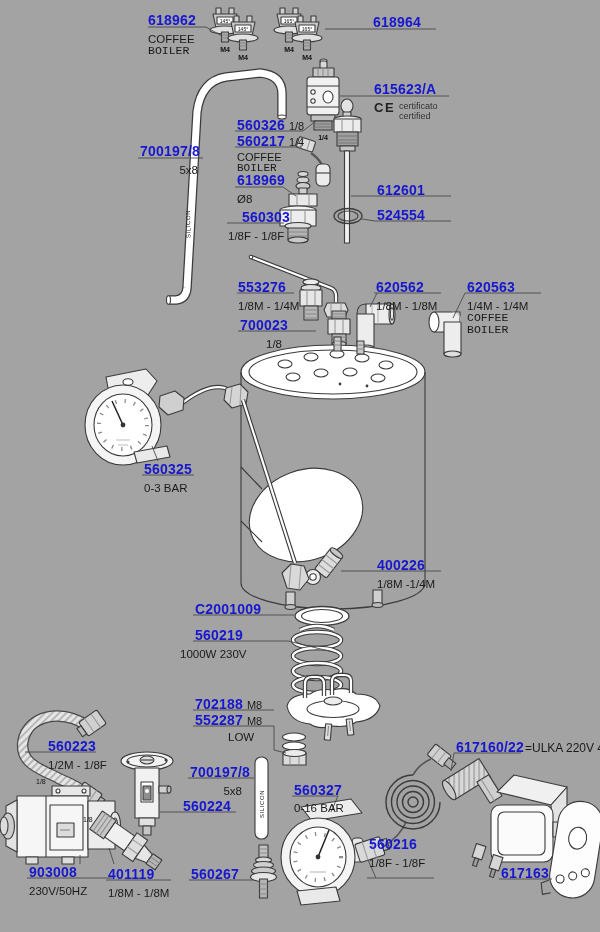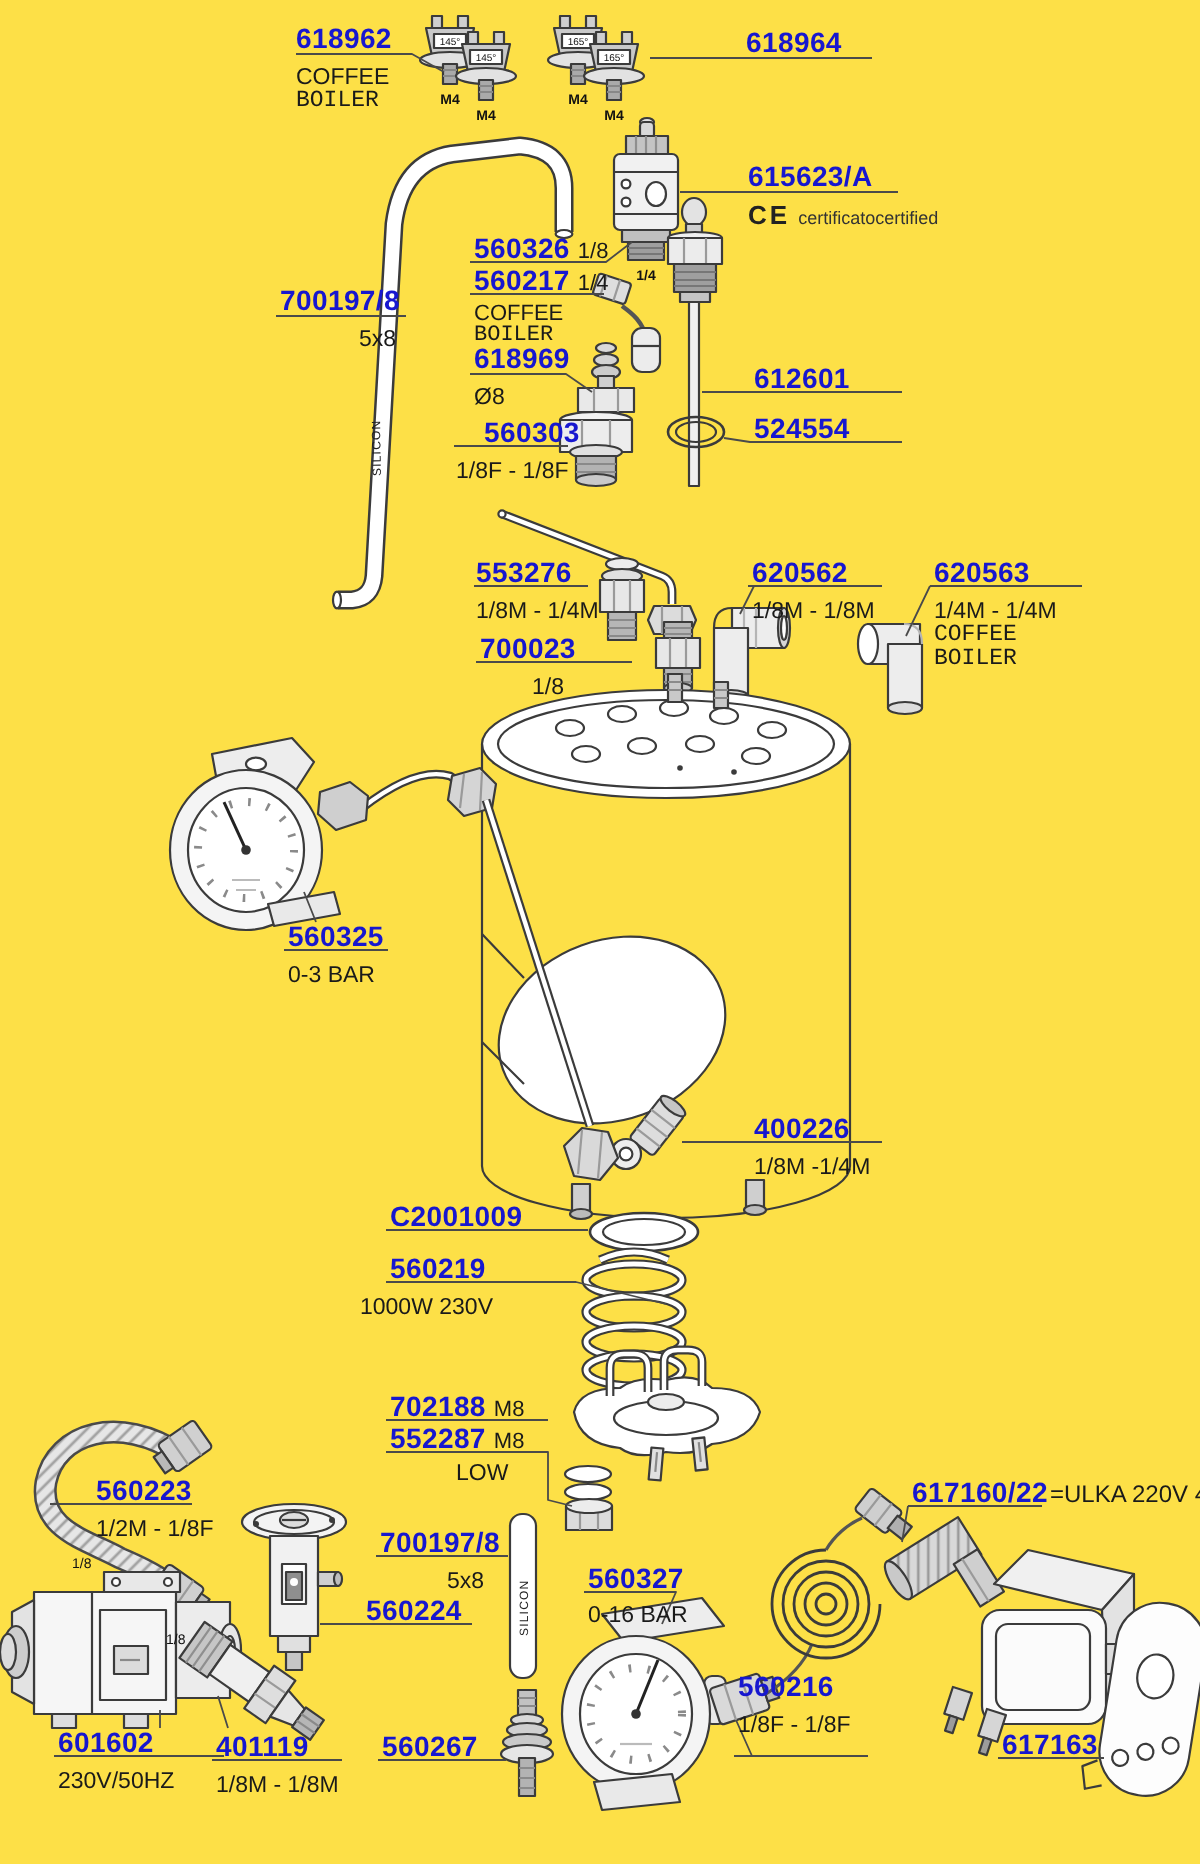--- a/index.html
+++ b/index.html
@@ -1,28 +1,28 @@
 <!DOCTYPE html>
 <html><head>
 <meta charset="utf-8">
 <style>
   html,body{margin:0;padding:0;background:#fff;}
-  #canvas{position:relative;width:600px;height:932px;background:#fde047;overflow:hidden;
+  #canvas{position:relative;width:600px;height:932px;background:#a3a3a3;overflow:hidden;
           font-family:"Liberation Sans",sans-serif;}
   svg{position:absolute;left:0;top:0;}
   .lbl{position:absolute;line-height:1.05;white-space:nowrap;color:#1a1a1a;}
   .num{font-size:14px;font-weight:bold;color:#1717cf;letter-spacing:.2px;}
   .suf{font-size:11px;color:#1a1a1a;margin-left:4px;font-weight:normal;}
   .suf2{font-size:12px;color:#1a1a1a;margin-left:1px;font-weight:normal;}
   .desc{font-size:11.5px;margin-top:4px;color:#1a1a1a;}
   .desc2{font-size:11.5px;margin-top:0;color:#1a1a1a;font-family:Liberation Mono, monospace;}
   .tight .desc,.tight .desc2{font-size:11px;line-height:1.0;margin-top:2px;}
   .tight .desc2{margin-top:0;}
-  .cerow{display:flex;align-items:flex-end;margin-top:3px;gap:4px;}
-  .certcol{display:flex;}
+  .cerow{display:flex;align-items:flex-start;margin-top:3px;gap:4px;}
+  .certcol{display:flex;flex-direction:column;}
   .cert{font-size:9px;line-height:1.15;color:#333;}
   .ce{font-size:13px;font-weight:bold;letter-spacing:1.5px;color:#222;}
   .an{font-family:"Liberation Sans",sans-serif;fill:#111;font-size:7px;}
   .tt{font-size:5px;}
   .sil{font-size:6px;letter-spacing:.6px;fill:#222;}
   .to{fill:none;stroke:#3b3b3b;stroke-width:9.5;}
   .ti{fill:none;stroke:#fff;stroke-width:7;}
   .po{fill:none;stroke:#3b3b3b;stroke-width:4.4;}
   .pi{fill:none;stroke:#fff;stroke-width:2.2;}
 </style>
@@ -575,21 +575,21 @@
 <div class="lbl" style="left:190px;top:764px">
   <div><span class="num">700197/8</span></div>
   <div class="desc" style="width:52px;text-align:right">5x8</div>
 </div>
 
 <div class="lbl" style="left:183px;top:798px">
   <div><span class="num">560224</span></div>
 </div>
 
 <div class="lbl" style="left:29px;top:864px">
-  <div><span class="num">601602</span></div>
+  <div><span class="num">903008</span></div>
   <div class="desc">230V/50HZ</div>
 </div>
 
 <div class="lbl" style="left:108px;top:866px">
   <div><span class="num">401119</span></div>
   <div class="desc">1/8M - 1/8M</div>
 </div>
 
 <div class="lbl" style="left:191px;top:866px">
   <div><span class="num">560267</span></div>

